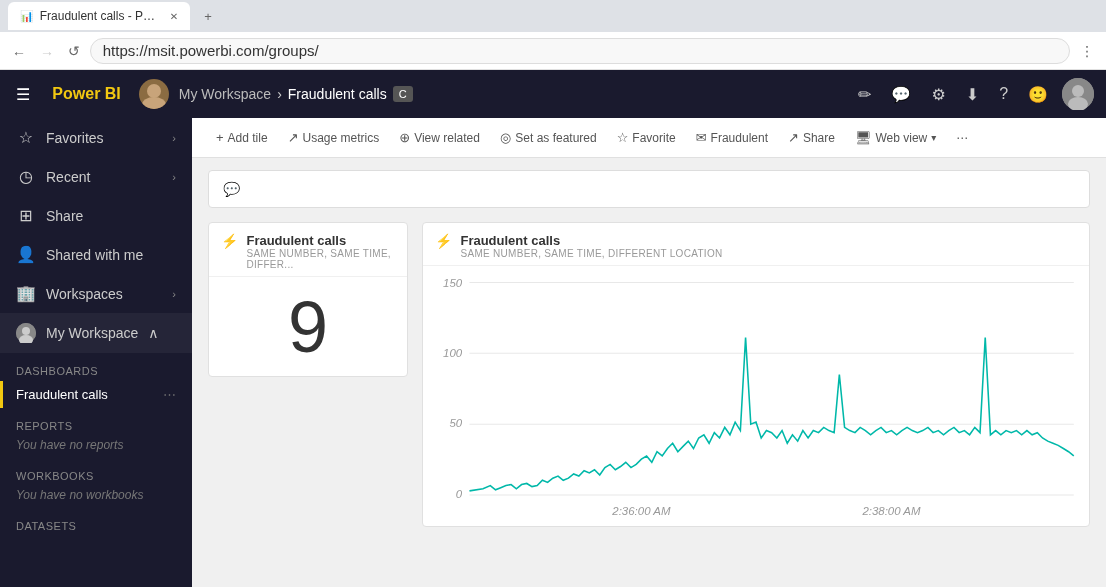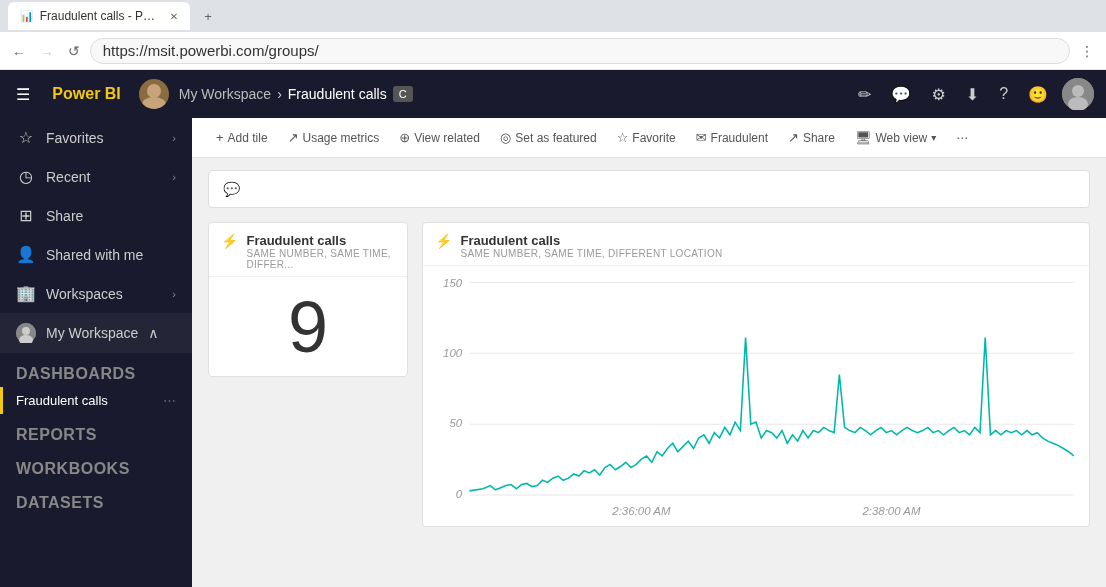--- a/index.html
+++ b/index.html
@@ -30,21 +30,21 @@
     .top-bar-actions { display: flex; align-items: center; gap: 8px; }
     .top-bar-icon { color: #ccc; cursor: pointer; font-size: 16px; padding: 4px 6px; }
     .top-bar-avatar { width: 32px; height: 32px; border-radius: 50%; background: #888; display: flex; align-items: center; justify-content: center; color: #fff; font-size: 13px; }
 
     
     .sidebar { width: 192px; background: #1a1a2e; color: #ccc; flex-shrink: 0; overflow-y: auto; display: flex; flex-direction: column; }
     .sidebar-item { display: flex; align-items: center; padding: 10px 16px; cursor: pointer; font-size: 14px; gap: 10px; }
     .sidebar-item .item-icon { font-size: 16px; width: 20px; text-align: center; }
     .sidebar-item .item-label { flex: 1; }
     .sidebar-item .chevron { font-size: 11px; color: #888; }
-    .sidebar-section { padding: 8px 16px 4px; font-size: 16px; color: #888; font-weight: 700; letter-spacing: 0.5px; margin-top: 4px; }
+    .sidebar-section { padding: 8px 16px 4px; font-size: 11px; color: #888; font-weight: 400; letter-spacing: 0.5px; margin-top: 4px; }
     .sidebar-sub-item { padding: 6px 16px; font-size: 13px; color: #bbb; cursor: pointer; display: flex; align-items: center; justify-content: space-between; }
     .sidebar-sub-item.active { color: #fff; border-left: 3px solid #f2c811; padding-left: 13px; }
     .sidebar-my-workspace { display: flex; align-items: center; padding: 10px 16px; cursor: pointer; font-size: 14px; gap: 10px; background: rgba(255,255,255,0.05); }
     .workspace-icon { width: 20px; height: 20px; border-radius: 50%; background: #888; display: flex; align-items: center; justify-content: center; font-size: 10px; }
     .sidebar-empty-text { font-size: 12px; color: #777; padding: 2px 16px 6px; font-style: italic; }
     .sidebar-dataset-item { padding: 4px 16px 6px; font-size: 13px; color: #bbb; cursor: pointer; }
 
     
     .main-content { flex: 1; background: #f0f0f0; display: flex; flex-direction: column; overflow: hidden; }
     .action-bar { background: #fff; height: 40px; display: flex; align-items: center; padding: 0 16px; gap: 4px; border-bottom: 1px solid #e0e0e0; }
@@ -168,22 +168,24 @@
         <span class="chevron">∧</span>
       </div>
 
       <div class="sidebar-section">DASHBOARDS</div>
       <div class="sidebar-sub-item active">
         <span>Fraudulent calls</span>
         <span style="color:#777; font-size:13px;">⋯</span>
       </div>
 
       <div class="sidebar-section">REPORTS</div>
+      <div class="sidebar-empty-text">You have no reports</div>
 
       <div class="sidebar-section">WORKBOOKS</div>
+      <div class="sidebar-empty-text">You have no workbooks</div>
 
       <div class="sidebar-section">DATASETS</div>
 
       <div style="flex:1;"></div>
 
     </div>
 
     <div class="main-content">
 
       <div class="action-bar">

